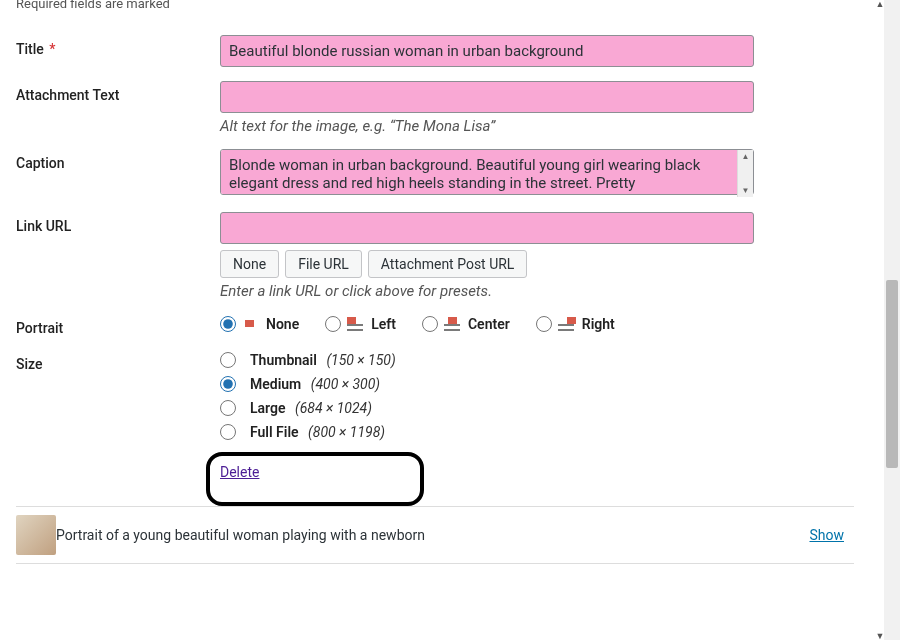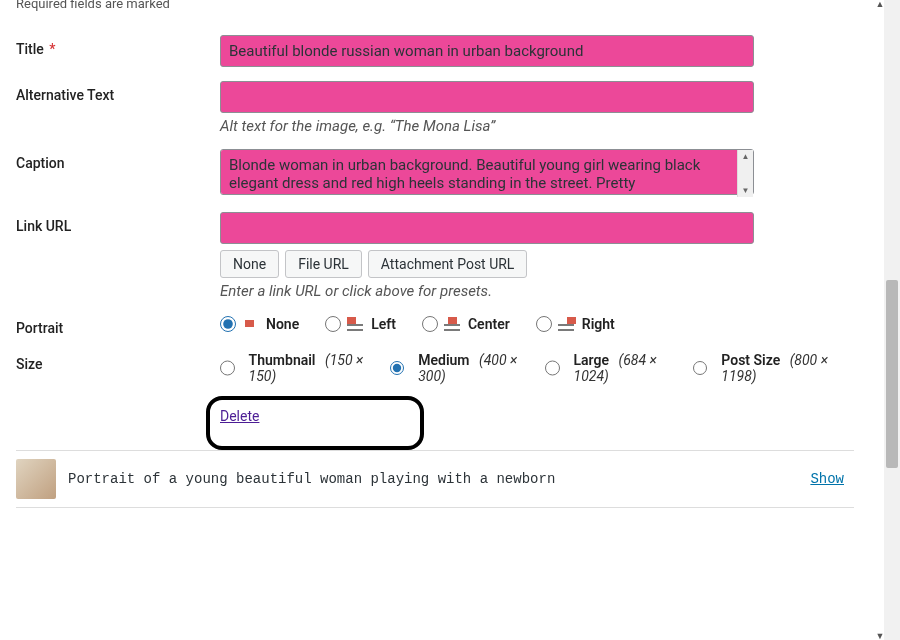--- a/index.html
+++ b/index.html
@@ -43,21 +43,21 @@
       flex: 1;
     }
     input[type="text"], textarea {
       width: 534px;
       padding: 6px 8px;
       border: 1px solid #8c8f94;
       border-radius: 3px;
       font-size: 15px;
       font-family: inherit;
       color: #2c3338;
-      background: #ec4899;
+      background: #f9a8d4;
     }
     textarea {
       resize: vertical;
       min-height: 46px;
     }
     .caption-ta {
       height: 46px;
     }
     .desc-ta {
       height: 50px;
@@ -129,21 +129,21 @@
     .align-icon.center::before { left: 4px; }
     .align-icon.right::before { left: 9px; }
     .align-icon.none::after { display: none; }
     .align-icon.none::before { left: 3px; top: 3px; }
     .align-label {
       font-size: 14px;
       font-weight: 600;
     }
     .size-col {
       display: flex;
-      flex-direction: row;
+      flex-direction: column;
       gap: 8px;
       padding-top: 2px;
     }
     .size-item {
       display: inline-flex;
       align-items: center;
       gap: 14px;
     }
     .size-name {
       font-weight: 600;
@@ -182,22 +182,20 @@
     }
     .attach-list {
       margin-top: 20px;
       border-top: 1px solid #ddd;
     }
     .attach-row {
       display: flex;
       align-items: center;
       padding: 8px 0;
       border-bottom: 1px solid #ddd;
-      gap: 12px;
-      font-family: Liberation Mono, monospace;
     }
     .attach-row:last-child { border-bottom: none; }
     .thumb {
       width: 40px;
       height: 40px;
       background: linear-gradient(135deg, #e0d4c0, #c0a080);
       border-radius: 2px;
       flex-shrink: 0;
     }
     .attach-title {
@@ -269,21 +267,21 @@
   <div class="required-note">Required fields are marked</div>
 
   <div class="form-row">
     <div class="form-label"><span>Title</span> <span class="req">*</span></div>
     <div class="form-field">
       <input type="text" value="Beautiful blonde russian woman in urban background" style="">
     </div>
   </div>
 
   <div class="form-row">
-    <div class="form-label">Alternative Text</div>
+    <div class="form-label">Attachment Text</div>
     <div class="form-field">
       <input type="text" value="" style="">
       <div class="helper">Alt text for the image, e.g. “The Mona Lisa”</div>
     </div>
   </div>
 
   <div class="form-row">
     <div class="form-label">Caption</div>
     <div class="form-field">
       <div class="caption-wrap">
@@ -359,21 +357,21 @@
         <label class="size-item">
           <input type="radio" name="size" style="">
           <span>
             <span class="size-name">Large</span>
             <span class="size-dim">(684 × 1024)</span>
           </span>
         </label>
         <label class="size-item">
           <input type="radio" name="size" style="">
           <span>
-            <span class="size-name">Post Size</span>
+            <span class="size-name">Full File</span>
             <span class="size-dim">(800 × 1198)</span>
           </span>
         </label>
       </div>
     </div>
   </div>
 
   <div class="action-row">
     <div class="highlight-ring"></div>
     <a class="delete-link">Delete</a>

